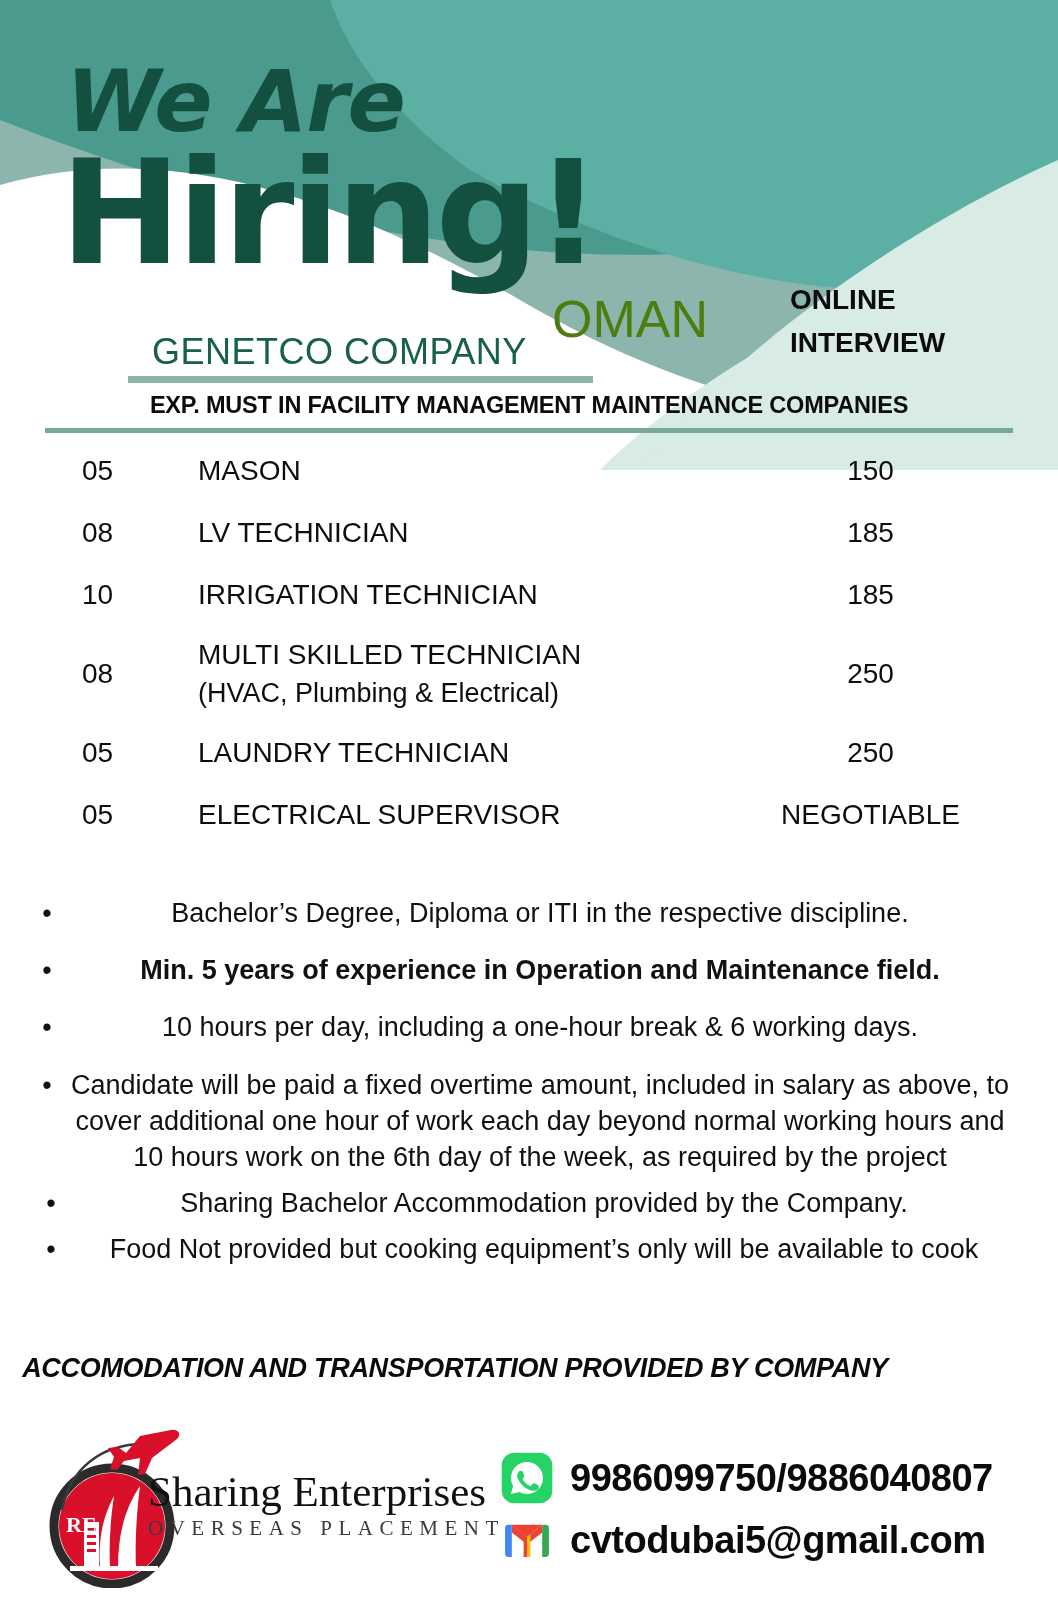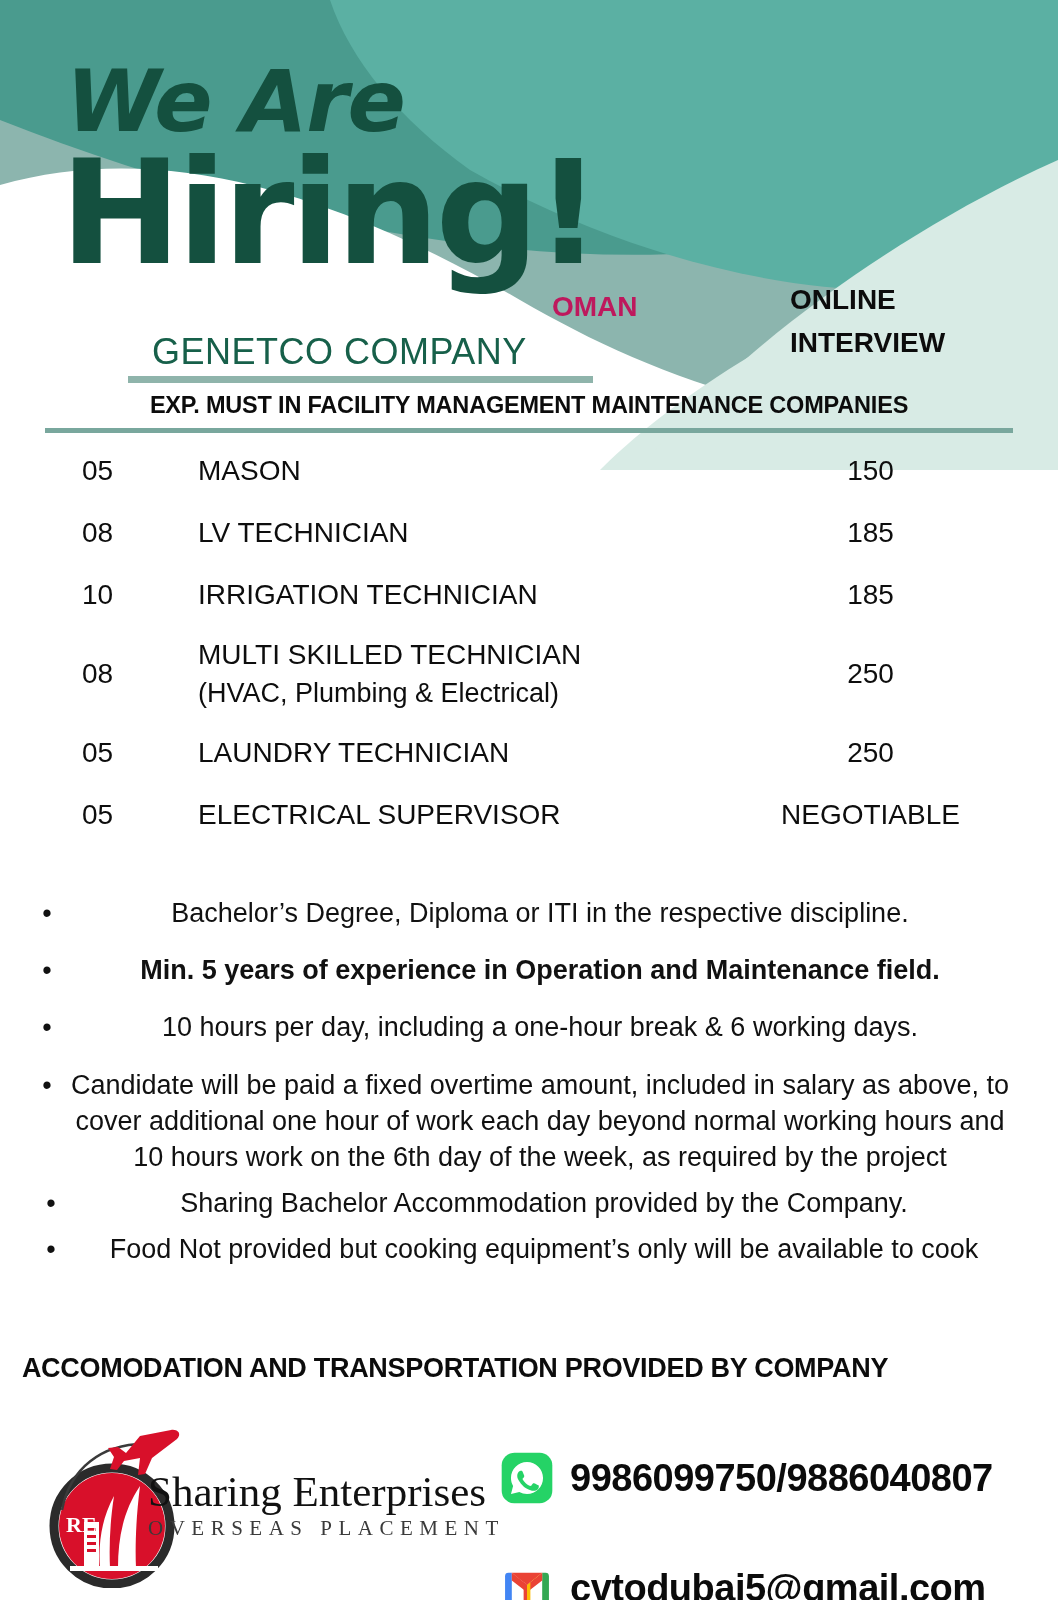--- a/index.html
+++ b/index.html
@@ -50,24 +50,24 @@
     font-size: 145px;
     font-weight: 700;
     letter-spacing: -4px;
     color: #14503F;
     line-height: 1;
     font-family: "DejaVu Sans", sans-serif;
   }
   #oman {
     left: 552px;
     top: 293px;
-    font-size: 28px;
-    font-weight: 700;
+    font-size: 52px;
+    font-weight: 400;
     letter-spacing: 0px;
-    color: #be185d;
+    color: #4d7c0f;
     line-height: 1;
     font-family: "Liberation Sans", sans-serif;
   }
   #company-name {
     left: 152px;
     top: 334px;
     font-size: 36px;
     font-weight: 400;
     color: #17604A;
     letter-spacing: 0.5px;
@@ -204,20 +204,21 @@
     position: absolute;
     z-index: 4;
     left: 0;
     top: 1353px;
     width: 910px;
     text-align: center;
     font-size: 27px;
     font-weight: 700;
     letter-spacing: -0.3px;
     color: #0c0c0c;
+    font-style: italic;
   }
 
   
   #footer {
     position: absolute;
     z-index: 4;
     left: 0;
     top: 1405px;
     width: 1058px;
     height: 195px;
@@ -263,21 +264,20 @@
     display: flex;
     flex-direction: column;
     justify-content: center;
     gap: 8px;
     padding-top: 12px;
   }
   .contact-row {
     display: flex;
     align-items: center;
     gap: 16px;
-    margin-top: 48px;
   }
   .contact-row .ctext {
     font-size: 38px;
     font-weight: 700;
     color: #0b0b0b;
     letter-spacing: -0.5px;
     line-height: 1;
   }
   .ic {
     flex: 0 0 auto;

